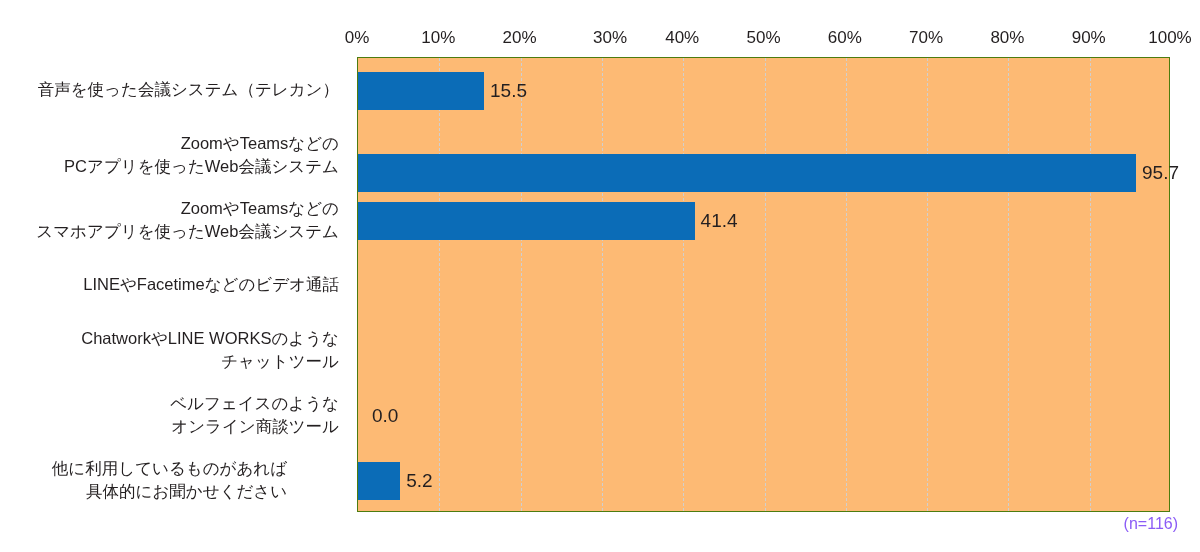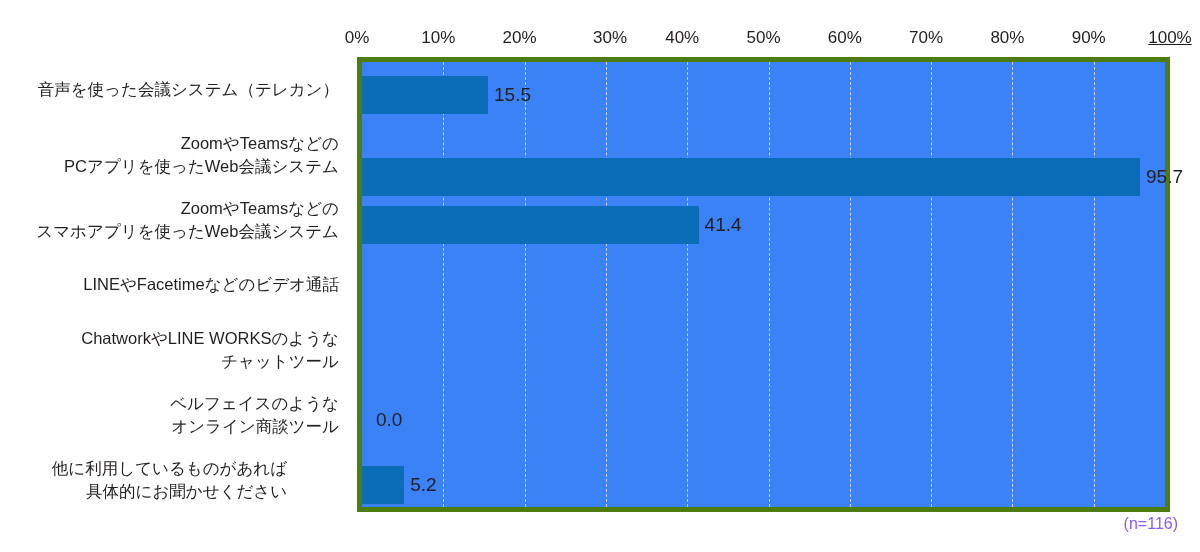--- a/index.html
+++ b/index.html
@@ -38,23 +38,23 @@
     white-space: nowrap;
   }
 
   
   #plot-area {
     position: absolute;
     left: 357px;
     top: 57px;
     width: 813px;
     height: 455px;
-    border: 5px solid #4d7c0f;
+    border: 1px solid #4d7c0f;
     box-sizing: border-box;
-    background: #3b82f6;
+    background: #fdba74;
   }
   .gridline {
     position: absolute;
     top: 0;
     bottom: 0;
     width: 0;
     border-left: 1px dashed #cfcfcf;
   }
 
   
@@ -128,21 +128,21 @@
       <div class="xtick-label" style="left: 357px;">0%</div>
       <div class="xtick-label" style="left: 438.3px;">10%</div>
       <div class="xtick-label" style="left: 519.6px;">20%</div>
       <div class="xtick-label" style="left: 610px;">30%</div>
       <div class="xtick-label" style="left: 682.2px;">40%</div>
       <div class="xtick-label" style="left: 763.5px;">50%</div>
       <div class="xtick-label" style="left: 844.8px;">60%</div>
       <div class="xtick-label" style="left: 926.1px;">70%</div>
       <div class="xtick-label" style="left: 1007.4px;">80%</div>
       <div class="xtick-label" style="left: 1088.7px;">90%</div>
-      <div class="xtick-label" style="left: 1170px; text-decoration: underline;">100%</div>
+      <div class="xtick-label" style="left: 1170px;">100%</div>
     </div>
 
   <div class="cat-labels">
       <div class="cat-label" style="top: 0px; height: 65px;">
         <span>音声を使った会議システム（テレカン）</span>
       </div>
       <div class="cat-label" style="top: 65px; height: 65px;">
         <span>ZoomやTeamsなどの
 PCアプリを使ったWeb会議システム</span>
       </div>

